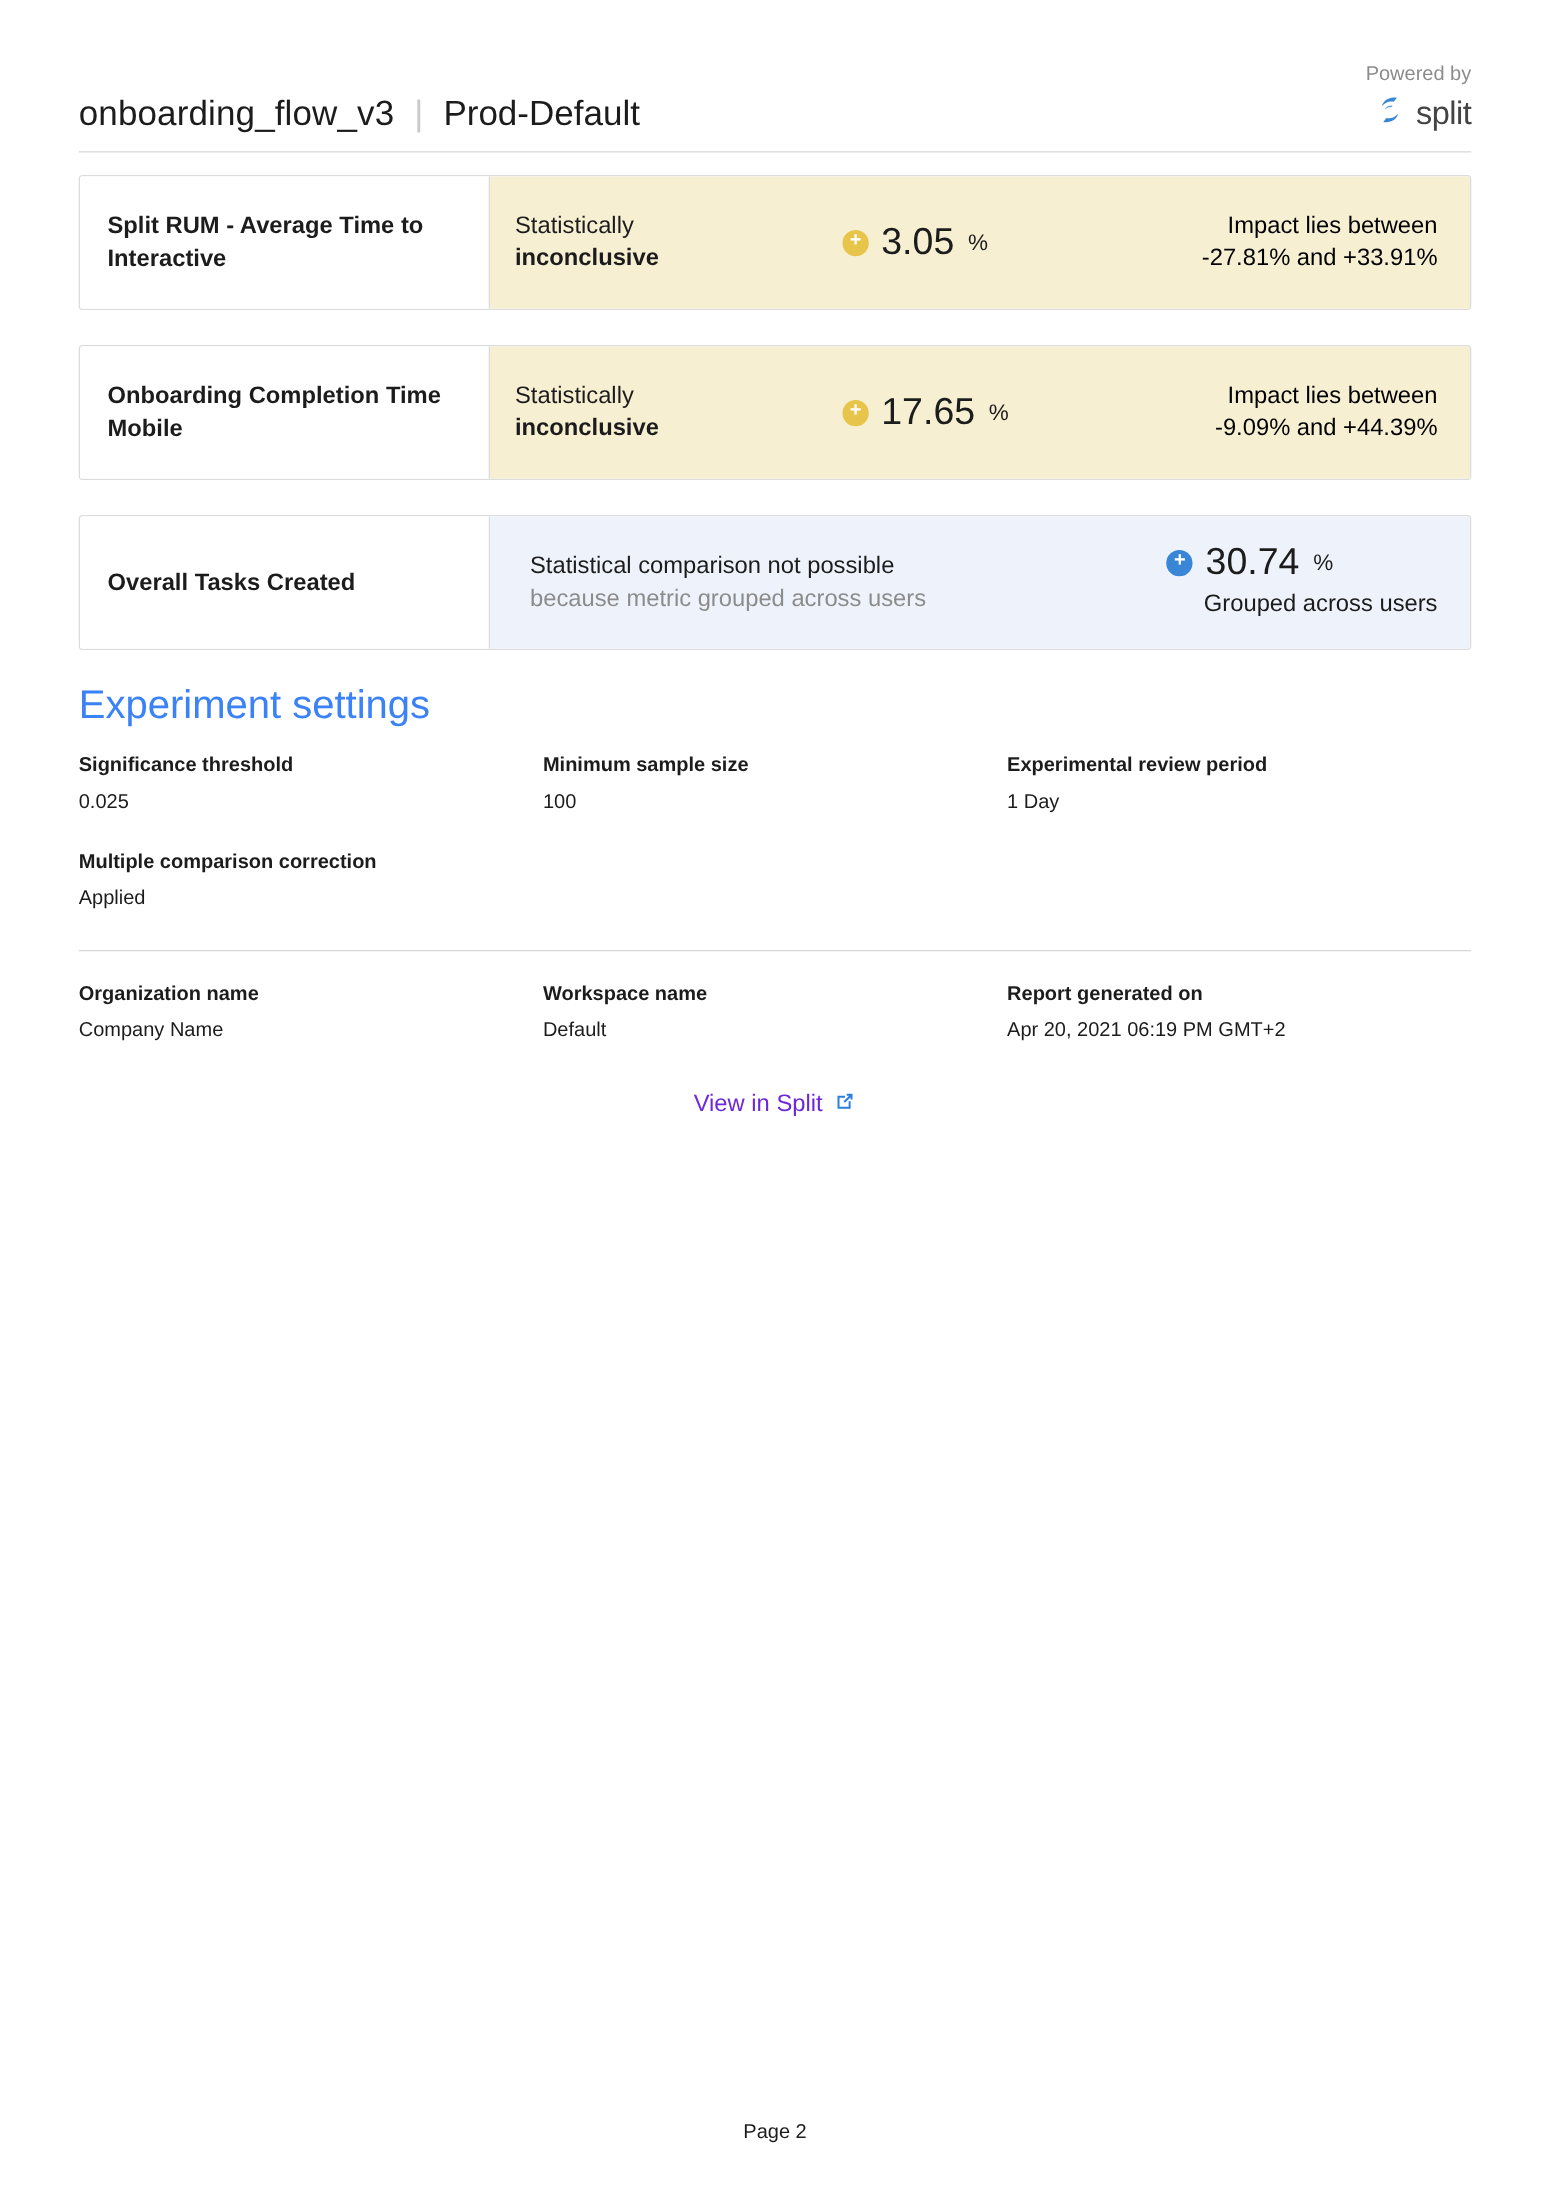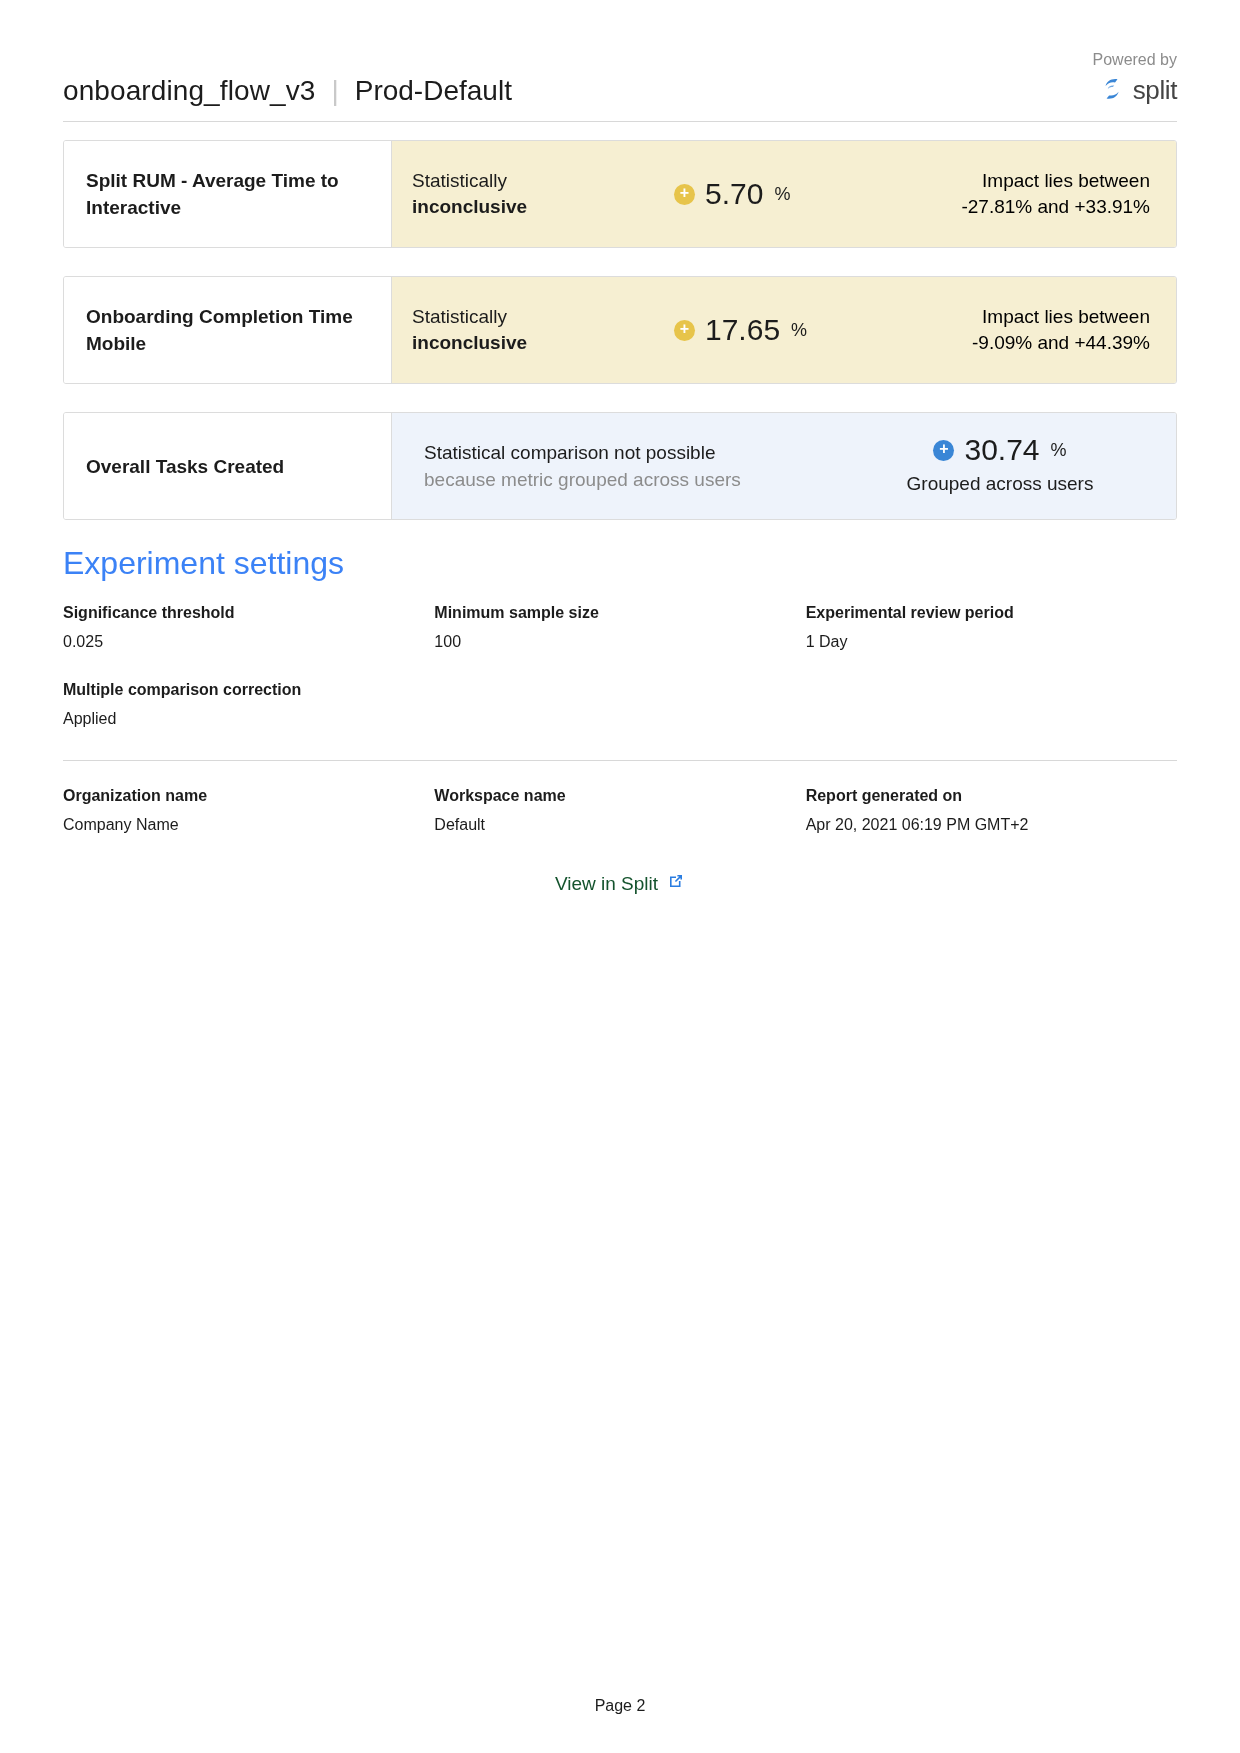--- a/index.html
+++ b/index.html
@@ -182,20 +182,21 @@
     display: flex;
     align-items: center;
     justify-content: center;
     gap: 10px;
   }
   .nocompare-right .row2 {
     font-size: 19px;
     line-height: 30px;
     color: #1c1c1c;
     margin-top: 2px;
+    text-align: right;
   }
 
   
   .section-title {
     font-size: 32px;
     line-height: 30px;
     font-weight: 400;
     margin: 28px 0 24px 0;
     color: #3b82f6;
   }
@@ -225,21 +226,21 @@
   }
 
   .view-link-wrap {
     text-align: center;
     margin-top: 36px;
   }
   .view-link {
     display: inline-flex;
     align-items: center;
     gap: 9px;
-    color: #14532d;
+    color: #6d28d9;
     font-size: 19px;
     text-decoration: none;
     cursor: pointer;
   }
 
   .footer {
     position: absolute;
     left: 0;
     right: 0;
     bottom: 38px;
@@ -280,21 +281,21 @@
       <div class="card-name">Split RUM - Average Time to Interactive</div>
       <div class="card-body inconclusive">
         <div class="status">
           <span>Statistically</span>
           <span class="strong">inconclusive</span>
         </div>
         <div class="value-block">
           <span class="bullet yellow">
               <span>+</span>
             </span>
-          <span class="value-num">5.70</span>
+          <span class="value-num">3.05</span>
           <span class="value-pct">%</span>
         </div>
         <div class="impact">
           <div>Impact lies between</div>
           <div>-27.81% and +33.91%</div>
         </div>
       </div>
     </div>
 
     <div class="card">

